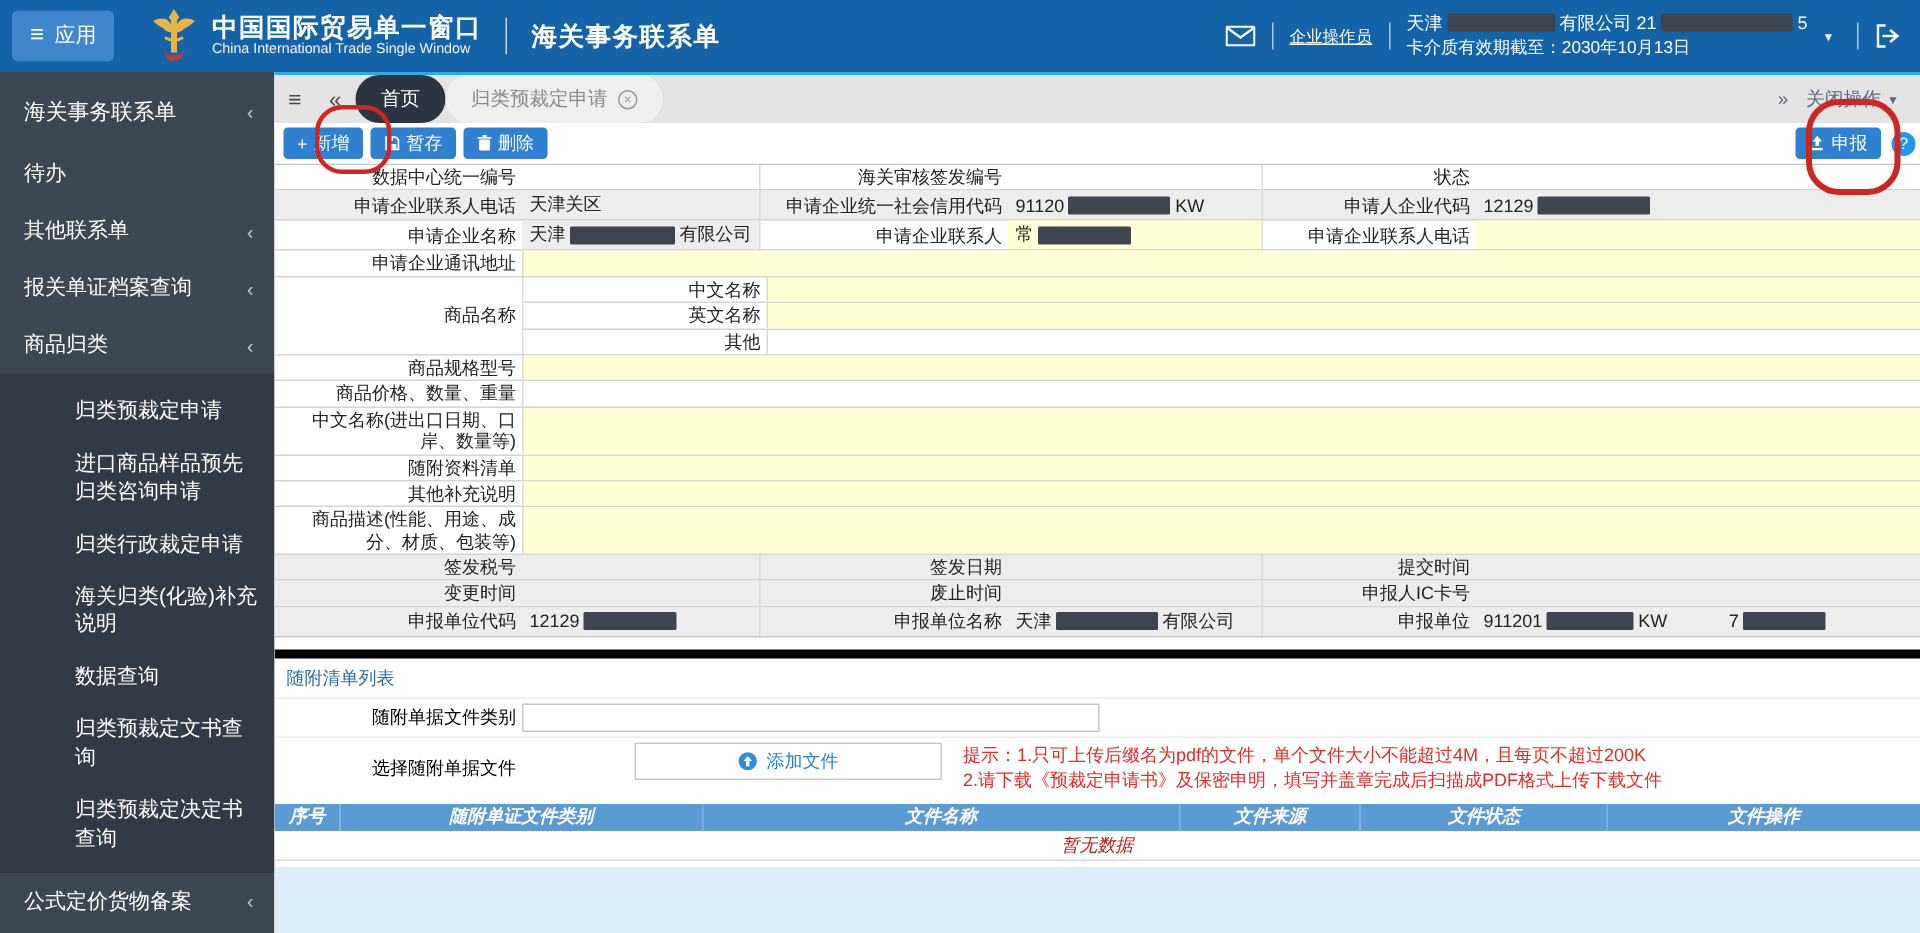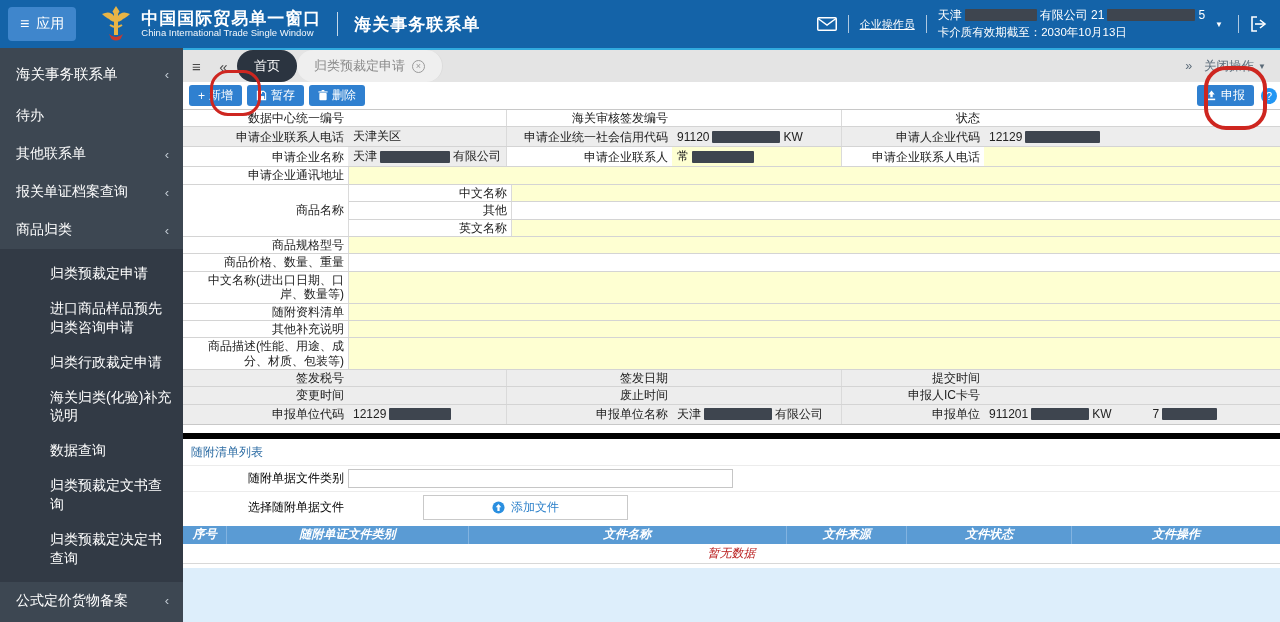--- a/index.html
+++ b/index.html
@@ -304,26 +304,26 @@
           </div>
 
           <div class="frow gfull" style="padding:0">
             <div class="lbl">商品名称</div>
             <div class="goods-sub bl">
               <div class="gs-row">
                 <div class="lbl">中文名称</div>
                 <div class="val yellow bl"></div>
               </div>
               <div class="gs-row">
+                <div class="lbl">英文名称</div>
+                <div class="val yellow bl"></div>
+              </div>
+              <div class="gs-row">
                 <div class="lbl">其他</div>
                 <div class="val bl"></div>
-              </div>
-              <div class="gs-row">
-                <div class="lbl">英文名称</div>
-                <div class="val yellow bl"></div>
               </div>
             </div>
           </div>
 
           <div class="frow gfull">
             <div class="lbl">商品规格型号</div>
             <div class="val yellow bl"></div>
           </div>
 
           <div class="frow gfull">
@@ -404,20 +404,24 @@
           </div>
 
           <div class="attach-row pick-grid">
             <div class="lbl" style="align-self:center">选择随附单据文件</div>
             <div class="add-file-box">
               <svg width="13" height="13" viewBox="0 0 14 14">
                 <circle cx="7" cy="7" r="6.5" fill="#2a8fe0"></circle>
                 <path d="M7 3.2 L10 6.8 H8.2 V10.8 H5.8 V6.8 H4 Z" fill="#fff"></path>
               </svg>
               <span>添加文件</span>
+            </div>
+            <div class="hints">
+              <div>提示：1.只可上传后缀名为pdf的文件，单个文件大小不能超过4M，且每页不超过200K</div>
+              <div>2.请下载《预裁定申请书》及保密申明，填写并盖章完成后扫描成PDF格式上传下载文件</div>
             </div>
           </div>
         </div>
 
         <table class="attach-table">
           <colgroup>
             <col style="width:4%">
               <col style="width:22%">
               <col style="width:29%">
             <col style="width:11%">

